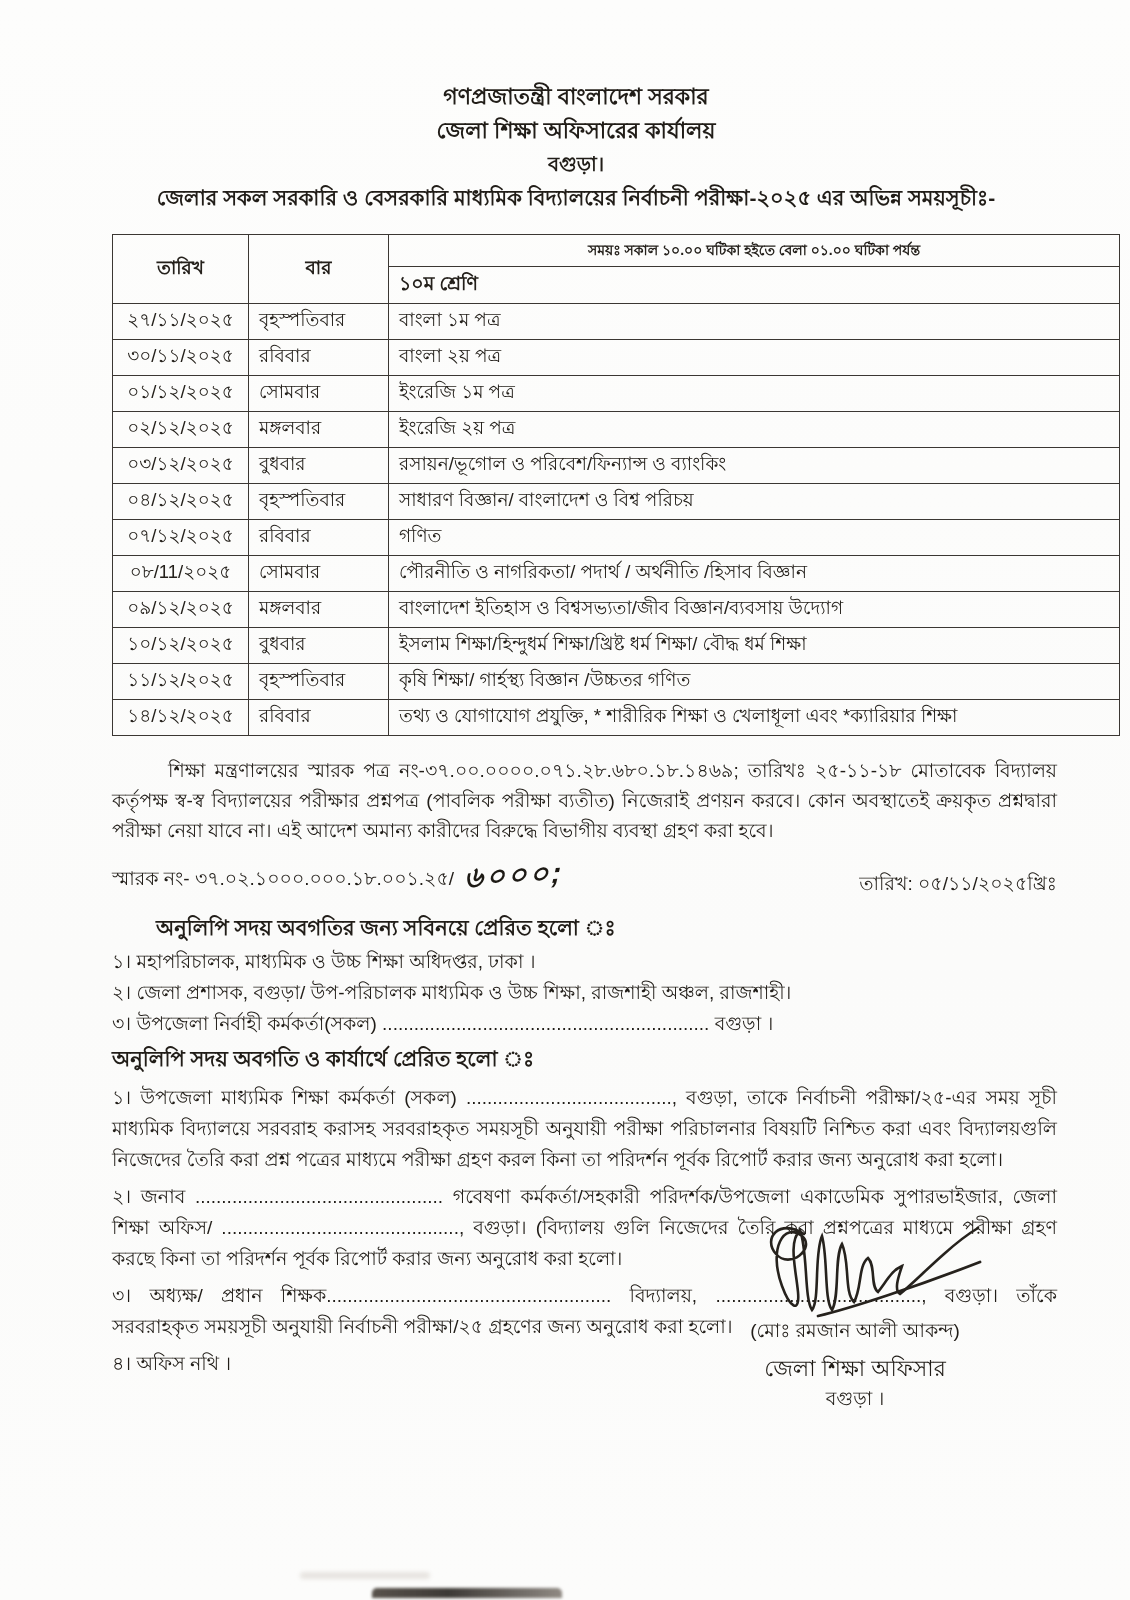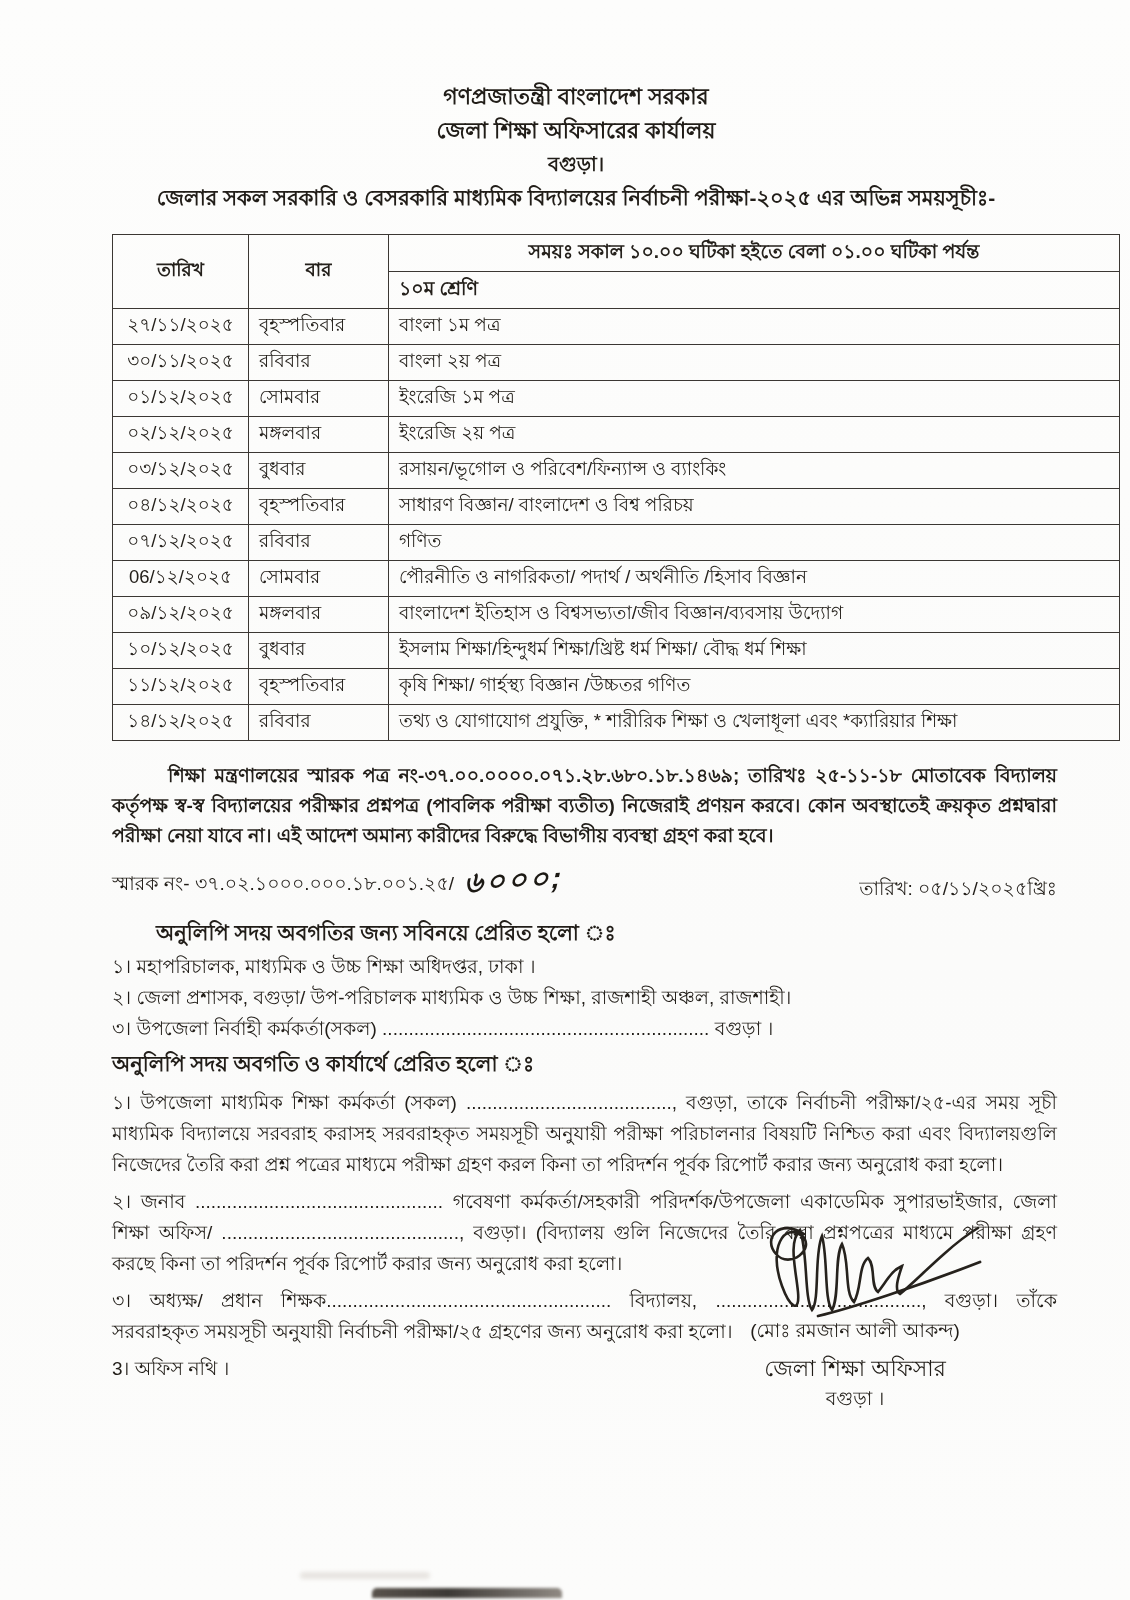--- a/index.html
+++ b/index.html
@@ -24,28 +24,28 @@
   table.schedule{
     width:1008px; margin-top:20px; border-collapse:collapse;
     font-size:18.5px; color:#24201b;
   }
   table.schedule th, table.schedule td{
     border:1.6px solid #3b3733; padding:2px 10px; vertical-align:middle;
   }
   table.schedule th{ font-weight:600; }
   .col-date{ width:136px; text-align:center; }
   .col-day{ width:140px;text-align:center; }
-  th.time-head{ height:32px; text-align:center; font-size:19px;margin-top:24px; }
+  th.time-head{ height:32px; text-align:center; font-size:14px;margin-top:24px; }
   th.class-head{ height:34px; text-align:left; font-size:19px; }
   table.schedule tbody td{ height:29px; }
   td.cell-date{ text-align:center; }
 
   
   .para{ width:945px; font-size:19px; line-height:30px; text-align:justify; }
-  .para1{ margin-top:20px; text-indent:56px;font-weight:bold; }
+  .para1{ margin-top:20px; text-indent:56px; }
   .para2{ margin-top:26px; }
 
   .memo-row{
     width:945px; margin-top:6px; display:flex; align-items:flex-end;
     justify-content:space-between; font-size:19px;
   }
   .memo-left{ white-space:nowrap; }
   .handwritten{
     display:inline-block; font-size:29px; font-style:italic; font-weight:600;
     transform:rotate(-3deg) skewX(-6deg); margin-left:10px; letter-spacing:3px;
@@ -133,21 +133,21 @@
           <td class="cell-date">০৪/১২/২০২৫</td>
           <td>বৃহস্পতিবার</td>
           <td>সাধারণ বিজ্ঞান/ বাংলাদেশ ও বিশ্ব পরিচয়</td>
         </tr>
         <tr>
           <td class="cell-date">০৭/১২/২০২৫</td>
           <td>রবিবার</td>
           <td>গণিত</td>
         </tr>
         <tr>
-          <td class="cell-date">06/১২/২০২৫</td>
+          <td class="cell-date">০৮/11/২০২৫</td>
           <td>সোমবার</td>
           <td>পৌরনীতি ও নাগরিকতা/ পদার্থ / অর্থনীতি /হিসাব বিজ্ঞান</td>
         </tr>
         <tr>
           <td class="cell-date">০৯/১২/২০২৫</td>
           <td>মঙ্গলবার</td>
           <td>বাংলাদেশ ইতিহাস ও বিশ্বসভ্যতা/জীব বিজ্ঞান/ব্যবসায় উদ্যোগ</td>
         </tr>
         <tr>
           <td class="cell-date">১০/১২/২০২৫</td>
@@ -180,21 +180,21 @@
       <li>১। মহাপরিচালক, মাধ্যমিক ও উচ্চ শিক্ষা অধিদপ্তর, ঢাকা ।</li>
       <li>২। জেলা প্রশাসক, বগুড়া/ উপ-পরিচালক মাধ্যমিক ও উচ্চ শিক্ষা, রাজশাহী অঞ্চল, রাজশাহী।</li>
       <li>৩। উপজেলা নির্বাহী কর্মকর্তা(সকল) .............................................................. বগুড়া ।</li>
     </ul>
 
     <div class="copy-heading2">অনুলিপি সদয় অবগতি ও কার্যার্থে প্রেরিত হলো ঃ</div>
     <ul class="copy-list second">
       <li>১। উপজেলা মাধ্যমিক শিক্ষা কর্মকর্তা (সকল) ......................................., বগুড়া, তাকে নির্বাচনী পরীক্ষা/২৫-এর সময় সূচী মাধ্যমিক বিদ্যালয়ে সরবরাহ করাসহ সরবরাহকৃত সময়সূচী অনুযায়ী পরীক্ষা পরিচালনার বিষয়টি নিশ্চিত করা এবং বিদ্যালয়গুলি নিজেদের তৈরি করা প্রশ্ন পত্রের মাধ্যমে পরীক্ষা গ্রহণ করল কিনা তা পরিদর্শন পূর্বক রিপোর্ট করার জন্য অনুরোধ করা হলো।</li>
       <li>২। জনাব ............................................... গবেষণা কর্মকর্তা/সহকারী পরিদর্শক/উপজেলা একাডেমিক সুপারভাইজার, জেলা শিক্ষা অফিস/ ............................................., বগুড়া। (বিদ্যালয় গুলি নিজেদের তৈরি করা প্রশ্নপত্রের মাধ্যমে পরীক্ষা গ্রহণ করছে কিনা তা পরিদর্শন পূর্বক রিপোর্ট করার জন্য অনুরোধ করা হলো।</li>
       <li>৩। অধ্যক্ষ/ প্রধান শিক্ষক...................................................... বিদ্যালয়, ......................................., বগুড়া। তাঁকে সরবরাহকৃত সময়সূচী অনুযায়ী নির্বাচনী পরীক্ষা/২৫ গ্রহণের জন্য অনুরোধ করা হলো।</li>
-      <li>3। অফিস নথি ।</li>
+      <li>৪। অফিস নথি ।</li>
     </ul>
 
   </div>
 
   <div class="signature-block">
     <svg class="signature-scribble" width="266" height="118" viewBox="0 0 266 118" aria-hidden="true">
       <path d="M82,22 C58,6 40,26 54,42 C68,58 94,36 80,24 C62,10 46,36 60,74 C68,96 78,102 76,80 C74,58 66,30 78,18 C86,40 82,86 90,98 C98,88 92,42 100,24 C106,46 102,88 110,98 C118,84 112,46 120,32 C128,50 122,80 132,90 C140,76 136,54 146,46 C154,54 148,74 156,80 C164,70 170,58 180,54 C176,66 172,78 178,82 C190,72 206,56 222,42 C232,33 246,22 256,16" fill="none" stroke="#26221d" stroke-width="2.6" stroke-linecap="round"></path>
       <path d="M96,104 C130,96 196,74 258,50" fill="none" stroke="#26221d" stroke-width="2.8" stroke-linecap="round"></path>
     </svg>
     <div class="sig-name">(মোঃ রমজান আলী আকন্দ)</div>

